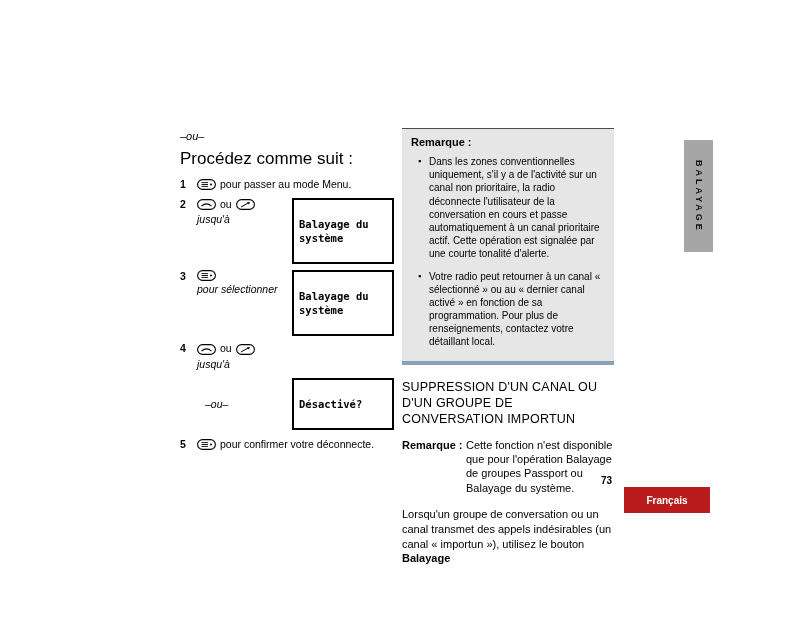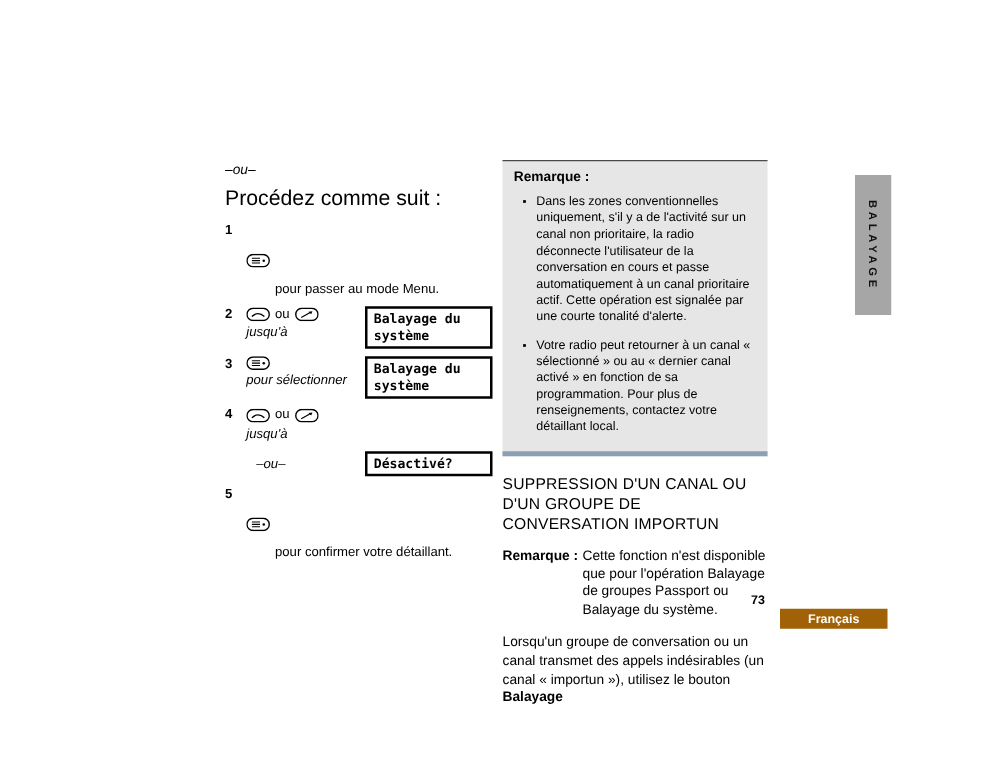--- a/index.html
+++ b/index.html
@@ -13,25 +13,25 @@
   .ou-top{font-style:italic;font-size:11px;margin-bottom:7px;}
   .intro{font-size:17px;margin-bottom:9px;}
 
   .step{display:grid;grid-template-columns:14px 1fr 102px;column-gap:3px;
         font-size:10.5px;line-height:1.3;align-items:start;margin-bottom:6px;}
   .step .num{font-weight:bold;}
   .span-all{grid-column:2/4;}
   .icons-line{display:flex;align-items:center;gap:4px;}
   .icons-line svg{flex:0 0 auto;}
   .step-text{display:block;margin-top:2px;font-style:italic;}
-  .inline-text{display:inline;margin-top:47px;}
+  .inline-text{display:inline;}
 
   .lcd{border:2px solid #000;background:#fff;
        font-family:"DejaVu Sans Mono",monospace;font-weight:bold;
-       font-size:10.5px;line-height:1.35;padding:1px 5px;
+       font-size:10.5px;line-height:1.35;padding:17px 5px;
        white-space:pre-line;min-height:13px;}
 
   .note-line{font-size:10px;margin:2px 0 8px 12px;}
   .ou-row{display:grid;grid-template-columns:14px 1fr 102px;column-gap:3px;
           align-items:center;margin-bottom:8px;}
   .ou-mid{grid-column:2;font-style:italic;font-size:10.5px;padding-left:8px;}
 
   
   .right-col{position:absolute;left:402px;top:128px;width:212px;}
   .note-box{background:#e6e6e6;border-top:1px solid #4a4a4a;
@@ -50,22 +50,22 @@
   .body-para{font-size:11px;line-height:1.35;margin-top:12px;}
   .bold{font-weight:bold;}
 
   
   .side-tab{position:absolute;left:684px;top:140px;width:29px;height:112px;
             background:#a6a6a6;display:flex;align-items:center;justify-content:center;}
   .side-tab span{writing-mode:vertical-rl;font-size:9px;font-weight:bold;
                  letter-spacing:3px;color:#111;}
   .page-num{position:absolute;left:552px;top:475px;width:60px;text-align:right;
             font-size:10px;font-weight:bold;}
-  .lang-box{position:absolute;left:624px;top:487px;width:86px;height:16px;
-            background:#a16207;color:#fff;font-size:10px;font-weight:bold;
+  .lang-box{position:absolute;left:624px;top:487px;width:86px;height:26px;
+            background:#b91c1c;color:#fff;font-size:10px;font-weight:bold;
             display:flex;align-items:center;justify-content:center;}
 </style>
 </head>
 <body>
 
 <div class="left-col">
   <div class="ou-top">–ou–</div>
   <div class="intro">Procédez comme suit :</div>
 
   <div class="step">
@@ -150,21 +150,21 @@
   <div class="step">
     <span class="num">5</span>
     <span class="span-all icons-line">
       <svg width="19" height="11" viewBox="0 0 19 11">
         <rect x="0.6" y="0.6" width="17.8" height="9.8" rx="4.9" fill="none" stroke="#000" stroke-width="1.1"></rect>
         <line x1="4.5" y1="3.6" x2="11" y2="3.6" stroke="#000" stroke-width="0.9"></line>
         <line x1="4.5" y1="5.5" x2="11" y2="5.5" stroke="#000" stroke-width="0.9"></line>
         <line x1="4.5" y1="7.4" x2="11" y2="7.4" stroke="#000" stroke-width="0.9"></line>
         <circle cx="14" cy="5.5" r="1" fill="#000"></circle>
       </svg>
-      <span class="inline-text">pour confirmer votre détaillant.</span>
+      <span class="inline-text">pour confirmer votre déconnecte.</span>
     </span>
   </div>
 </div>
 
 <div class="right-col">
 
   <div class="note-box">
     <div class="note-title">Remarque :</div>
     <div class="bullet-row">
       <span class="bullet">▪</span>

